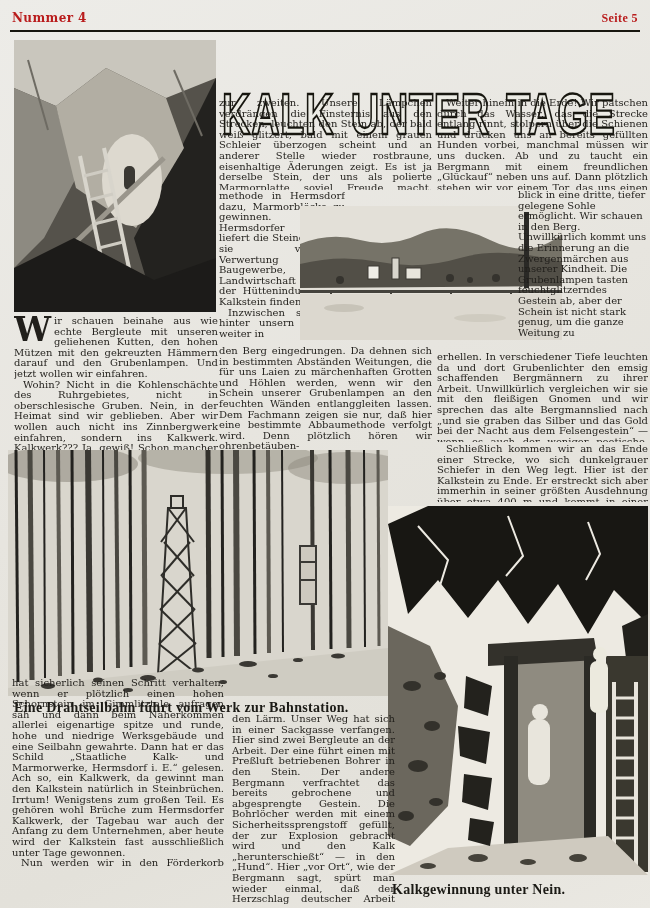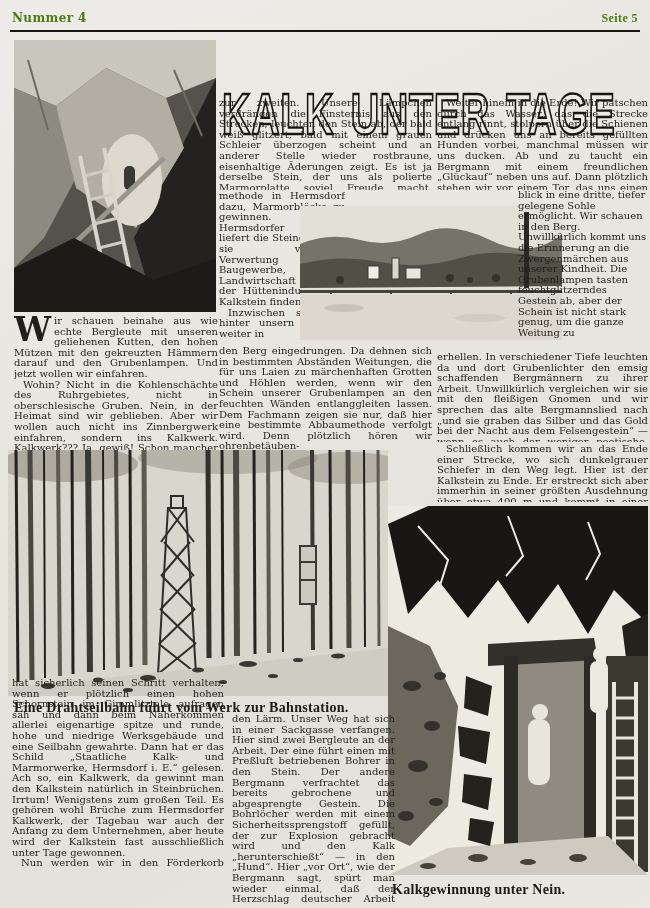--- a/index.html
+++ b/index.html
@@ -7,21 +7,21 @@
     width:650px;height:908px;
     background:linear-gradient(155deg,#edece8 0%,#e7e5df 45%,#e3e1da 75%,#eae8e2 100%);
     font-family:"DejaVu Serif", serif;
     color:#1c1b18;
     position:relative;
     overflow:hidden;
   }
   #page{position:absolute;inset:0;}
   .abs{position:absolute;}
   
-  .hdr{font-family:"DejaVu Serif", serif;font-weight:700;font-size:12px;color:#4d7c0f;letter-spacing:.4px;}
+  .hdr{font-family:"DejaVu Serif", serif;font-weight:700;font-size:12px;color:#b91c1c;letter-spacing:.4px;}
   .masthead{font-size:19px;font-weight:700;letter-spacing:1px;color:#12110c;}
   .hdr-rule{height:2px;background:#17160f;box-shadow:0 3px 0 -1.5px rgba(23,22,15,.35);}
   
   .big-title{
     white-space:nowrap;
     font-family:"Liberation Sans", sans-serif;
     font-weight:700;
     font-size:58px;
     letter-spacing:1px;
     word-spacing:.12em;

